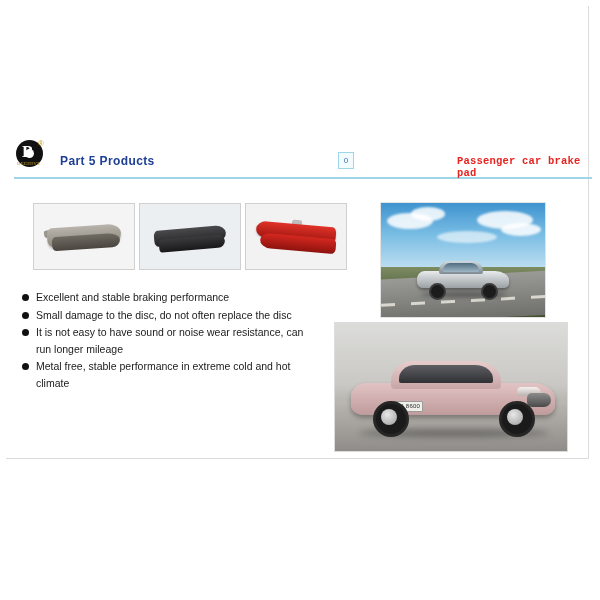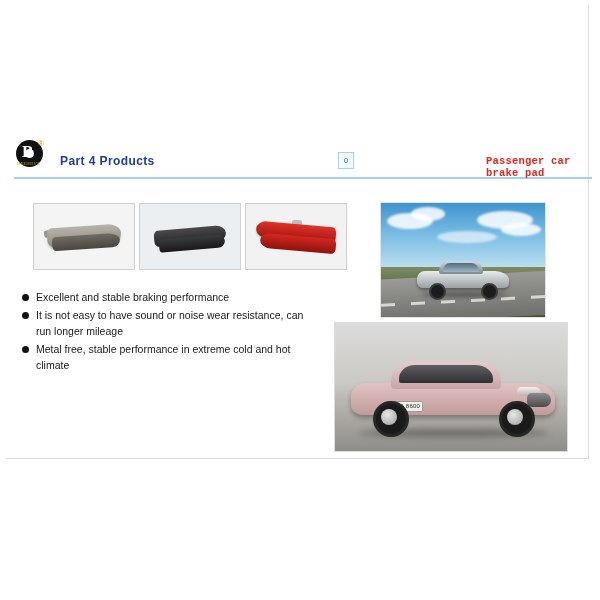--- a/index.html
+++ b/index.html
@@ -122,21 +122,20 @@
 
   .section-label {
     position: absolute;
     left: 451px;
     top: 149px;
     font-size: 10.5px;
     color: #e8221f;
     font-weight: bold;
     font-family: "Liberation Mono", monospace;
     letter-spacing: 0.2px;
-    margin-left: 29px;
   }
 
   
   .pad-thumb {
     position: absolute;
     top: 197px;
     width: 100px;
     height: 65px;
     border: 1px solid #d0d0d0;
     background: #f4f4f4;
@@ -471,21 +470,21 @@
 
     <div class="header-rule"></div>
 
     <div class="logo">
       <div class="disc"></div>
       <div class="bee">B</div>
       <div class="reg">®</div>
       <div class="brandword">BEEHIVE</div>
     </div>
 
-    <div class="part-title">Part 4  Products</div>
+    <div class="part-title">Part 5  Products</div>
 
     <div class="page-badge">0</div>
 
     <div class="section-label">Passenger  car  brake  pad</div>
 
     <div class="pad-thumb t1">
       <div class="pad1-tab"></div>
       <div class="pad1-back"></div>
       <div class="pad1-front"></div>
     </div>
@@ -498,20 +497,24 @@
     <div class="pad-thumb t3">
       <div class="pad3-clip"></div>
       <div class="pad3-a"></div>
       <div class="pad3-b"></div>
     </div>
 
     <div class="bullets">
       <div class="bullet-row">
         <span class="dot"></span>
         <span>Excellent and stable braking performance</span>
+      </div>
+      <div class="bullet-row">
+        <span class="dot"></span>
+        <span>Small damage to the disc, do not often replace the disc</span>
       </div>
       <div class="bullet-row">
         <span class="dot"></span>
         <span>It is not easy to have sound or noise wear resistance, can run longer mileage</span>
       </div>
       <div class="bullet-row">
         <span class="dot"></span>
         <span>Metal free, stable performance in extreme cold and hot climate</span>
       </div>
     </div>

